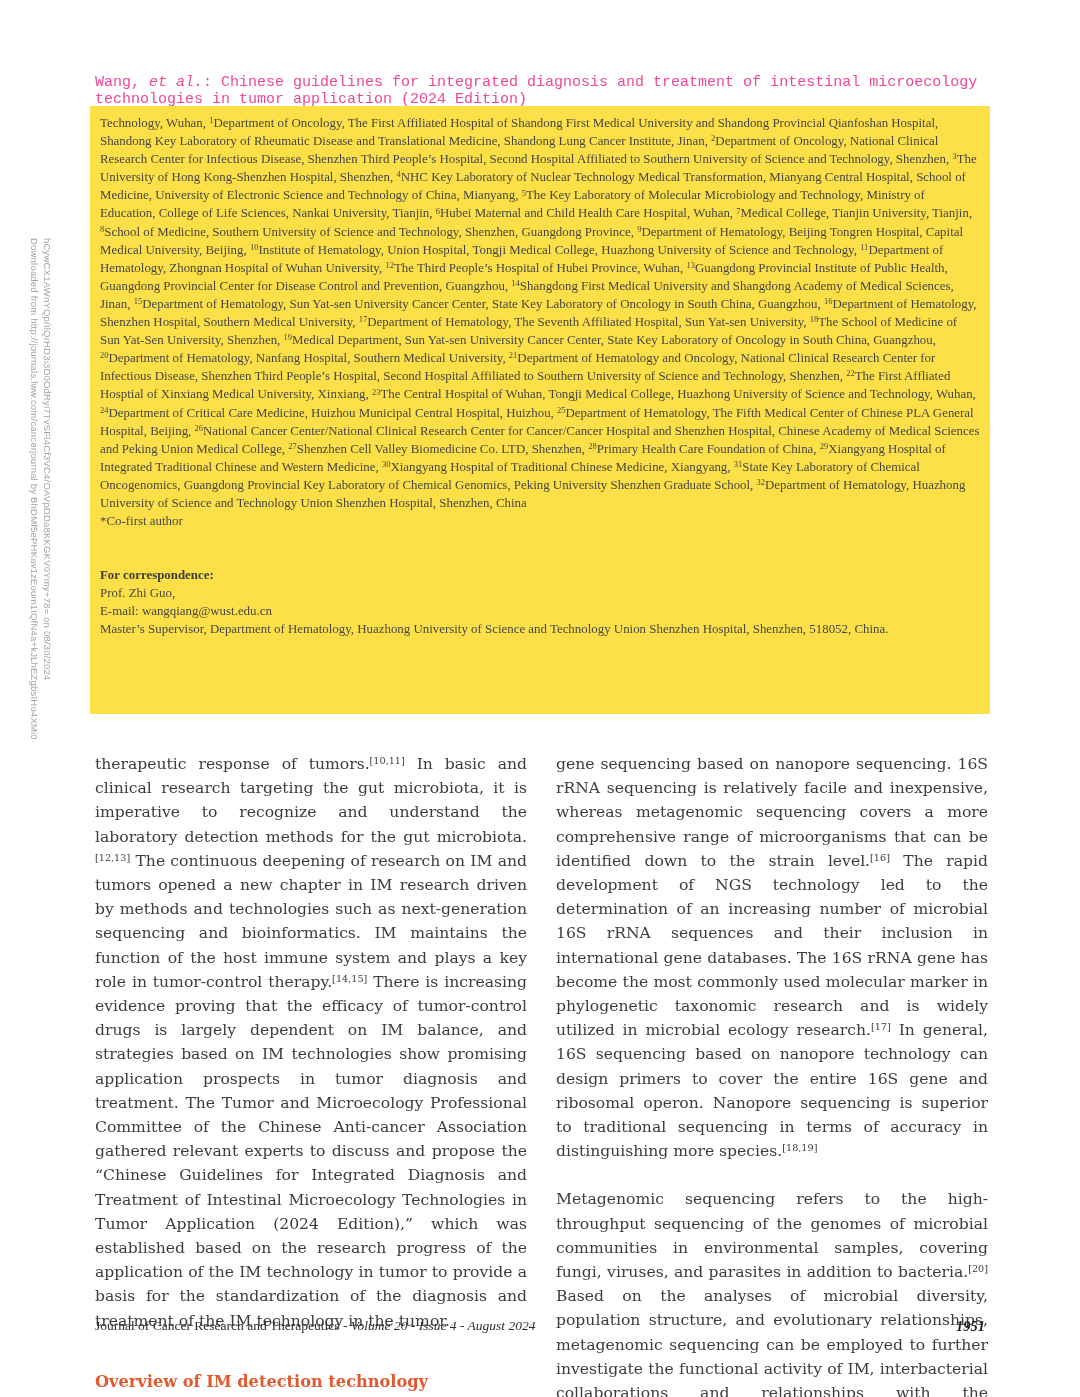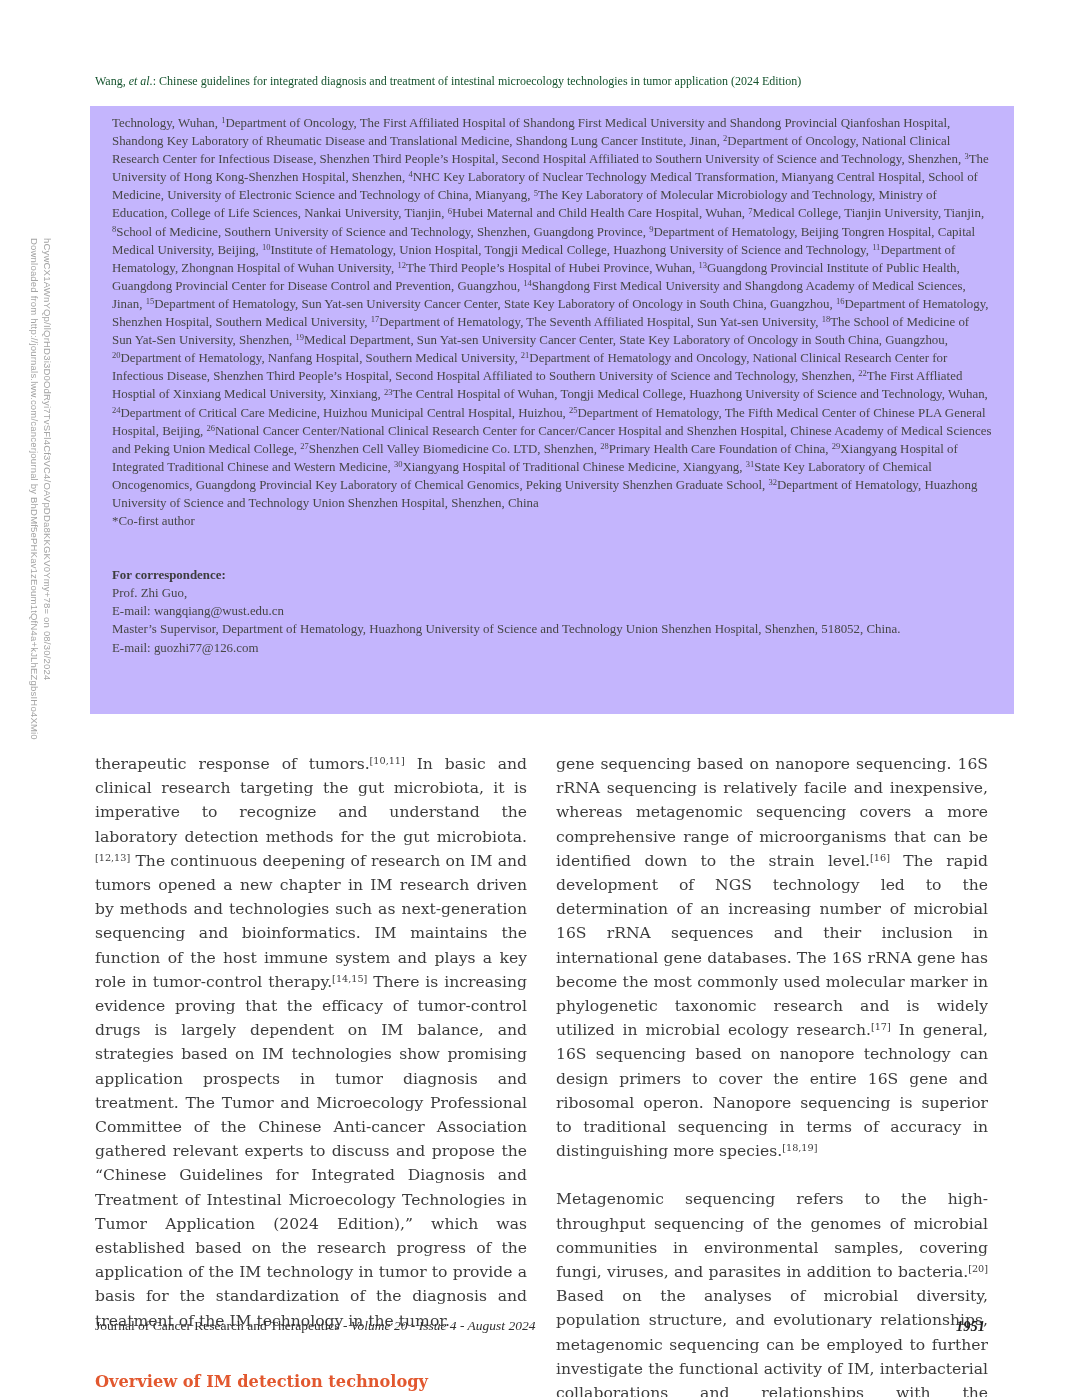--- a/index.html
+++ b/index.html
@@ -30,35 +30,35 @@
     white-space: nowrap;
   }
   .watermark div { margin: 0 1px; }
 
   
   .running-head {
     position: absolute;
     left: 95px;
     top: 74px;
     width: 895px;
-    font-family: Liberation Serif, serif;
-    font-size: 12px;
-    color: #14532d;
+    font-family: Liberation Mono, monospace;
+    font-size: 15px;
+    color: #ec4899;
   }
   .running-head .etal { font-style: italic; }
 
   
   .affil-box {
     position: absolute;
     left: 90px;
     top: 106px;
     width: 880px;
     height: 592px;
-    padding: 8px 22px;
-    background: #c4b5fd;
+    padding: 8px 10px;
+    background: #fde047;
     font-family: "Liberation Serif", serif;
     font-size: 12.9px;
     line-height: 18.1px;
     color: #474747;
     overflow: hidden;
   }
   .affil-box sup {
     font-size: 66%;
     line-height: 0;
     vertical-align: baseline;
@@ -135,21 +135,20 @@
 <div class="running-head"><span>Wang, </span><span class="etal">et al.</span><span>: Chinese guidelines for integrated diagnosis and treatment of intestinal microecology technologies in tumor application (2024 Edition)</span></div>
 
 <div class="affil-box">
   <div>Technology, Wuhan, <sup>1</sup>Department of Oncology, The First Affiliated Hospital of Shandong First Medical University and Shandong Provincial Qianfoshan Hospital, Shandong Key Laboratory of Rheumatic Disease and Translational Medicine, Shandong Lung Cancer Institute, Jinan, <sup>2</sup>Department of Oncology, National Clinical Research Center for Infectious Disease, Shenzhen Third People’s Hospital, Second Hospital Affiliated to Southern University of Science and Technology, Shenzhen, <sup>3</sup>The University of Hong Kong-Shenzhen Hospital, Shenzhen, <sup>4</sup>NHC Key Laboratory of Nuclear Technology Medical Transformation, Mianyang Central Hospital, School of Medicine, University of Electronic Science and Technology of China, Mianyang, <sup>5</sup>The Key Laboratory of Molecular Microbiology and Technology, Ministry of Education, College of Life Sciences, Nankai University, Tianjin, <sup>6</sup>Hubei Maternal and Child Health Care Hospital, Wuhan, <sup>7</sup>Medical College, Tianjin University, Tianjin, <sup>8</sup>School of Medicine, Southern University of Science and Technology, Shenzhen, Guangdong Province, <sup>9</sup>Department of Hematology, Beijing Tongren Hospital, Capital Medical University, Beijing, <sup>10</sup>Institute of Hematology, Union Hospital, Tongji Medical College, Huazhong University of Science and Technology, <sup>11</sup>Department of Hematology, Zhongnan Hospital of Wuhan University, <sup>12</sup>The Third People’s Hospital of Hubei Province, Wuhan, <sup>13</sup>Guangdong Provincial Institute of Public Health, Guangdong Provincial Center for Disease Control and Prevention, Guangzhou, <sup>14</sup>Shangdong First Medical University and Shangdong Academy of Medical Sciences, Jinan, <sup>15</sup>Department of Hematology, Sun Yat-sen University Cancer Center, State Key Laboratory of Oncology in South China, Guangzhou, <sup>16</sup>Department of Hematology, Shenzhen Hospital, Southern Medical University, <sup>17</sup>Department of Hematology, The Seventh Affiliated Hospital, Sun Yat-sen University, <sup>18</sup>The School of Medicine of Sun Yat-Sen University, Shenzhen, <sup>19</sup>Medical Department, Sun Yat-sen University Cancer Center, State Key Laboratory of Oncology in South China, Guangzhou, <sup>20</sup>Department of Hematology, Nanfang Hospital, Southern Medical University, <sup>21</sup>Department of Hematology and Oncology, National Clinical Research Center for Infectious Disease, Shenzhen Third People’s Hospital, Second Hospital Affiliated to Southern University of Science and Technology, Shenzhen, <sup>22</sup>The First Affliated Hosptial of Xinxiang Medical University, Xinxiang, <sup>23</sup>The Central Hospital of Wuhan, Tongji Medical College, Huazhong University of Science and Technology, Wuhan, <sup>24</sup>Department of Critical Care Medicine, Huizhou Municipal Central Hospital, Huizhou, <sup>25</sup>Department of Hematology, The Fifth Medical Center of Chinese PLA General Hospital, Beijing, <sup>26</sup>National Cancer Center/National Clinical Research Center for Cancer/Cancer Hospital and Shenzhen Hospital, Chinese Academy of Medical Sciences and Peking Union Medical College, <sup>27</sup>Shenzhen Cell Valley Biomedicine Co. LTD, Shenzhen, <sup>28</sup>Primary Health Care Foundation of China, <sup>29</sup>Xiangyang Hospital of Integrated Traditional Chinese and Western Medicine, <sup>30</sup>Xiangyang Hospital of Traditional Chinese Medicine, Xiangyang, <sup>31</sup>State Key Laboratory of Chemical Oncogenomics, Guangdong Provincial Key Laboratory of Chemical Genomics, Peking University Shenzhen Graduate School, <sup>32</sup>Department of Hematology, Huazhong University of Science and Technology Union Shenzhen Hospital, Shenzhen, China</div>
   <div>*Co-first author</div>
   <div class="corr-gap"></div>
   <div class="corr-label">For correspondence:</div>
   <div>Prof. Zhi Guo,</div>
   <div>E-mail: wangqiang@wust.edu.cn</div>
   <div>Master’s Supervisor, Department of Hematology, Huazhong University of Science and Technology Union Shenzhen Hospital, Shenzhen, 518052, China.</div>
-  <div>E-mail: guozhi77@126.com</div>
 </div>
 
 <div class="col col-left">
   <p>therapeutic response of tumors.<sup>[10,11]</sup> In basic and clinical research targeting the gut microbiota, it is imperative to recognize and understand the laboratory detection methods for the gut microbiota.<sup>[12,13]</sup> The continuous deepening of research on IM and tumors opened a new chapter in IM research driven by methods and technologies such as next-generation sequencing and bioinformatics. IM maintains the function of the host immune system and plays a key role in tumor-control therapy.<sup>[14,15]</sup> There is increasing evidence proving that the efficacy of tumor-control drugs is largely dependent on IM balance, and strategies based on IM technologies show promising application prospects in tumor diagnosis and treatment. The Tumor and Microecology Professional Committee of the Chinese Anti-cancer Association gathered relevant experts to discuss and propose the “Chinese Guidelines for Integrated Diagnosis and Treatment of Intestinal Microecology Technologies in Tumor Application (2024 Edition),” which was established based on the research progress of the application of the IM technology in tumor to provide a basis for the standardization of the diagnosis and treatment of the IM technology in the tumor.</p>
   <div class="section-heading">Overview of IM detection technology</div>
   <p>At present, the main IM detection methods are 16S rRNA sequencing, metagenomic sequencing, and full-length</p>
 </div>
 
 <div class="col col-right">
   <p>gene sequencing based on nanopore sequencing. 16S rRNA sequencing is relatively facile and inexpensive, whereas metagenomic sequencing covers a more comprehensive range of microorganisms that can be identified down to the strain level.<sup>[16]</sup> The rapid development of NGS technology led to the determination of an increasing number of microbial 16S rRNA sequences and their inclusion in international gene databases. The 16S rRNA gene has become the most commonly used molecular marker in phylogenetic taxonomic research and is widely utilized in microbial ecology research.<sup>[17]</sup> In general, 16S sequencing based on nanopore technology can design primers to cover the entire 16S gene and ribosomal operon. Nanopore sequencing is superior to traditional sequencing in terms of accuracy in distinguishing more species.<sup>[18,19]</sup></p>

